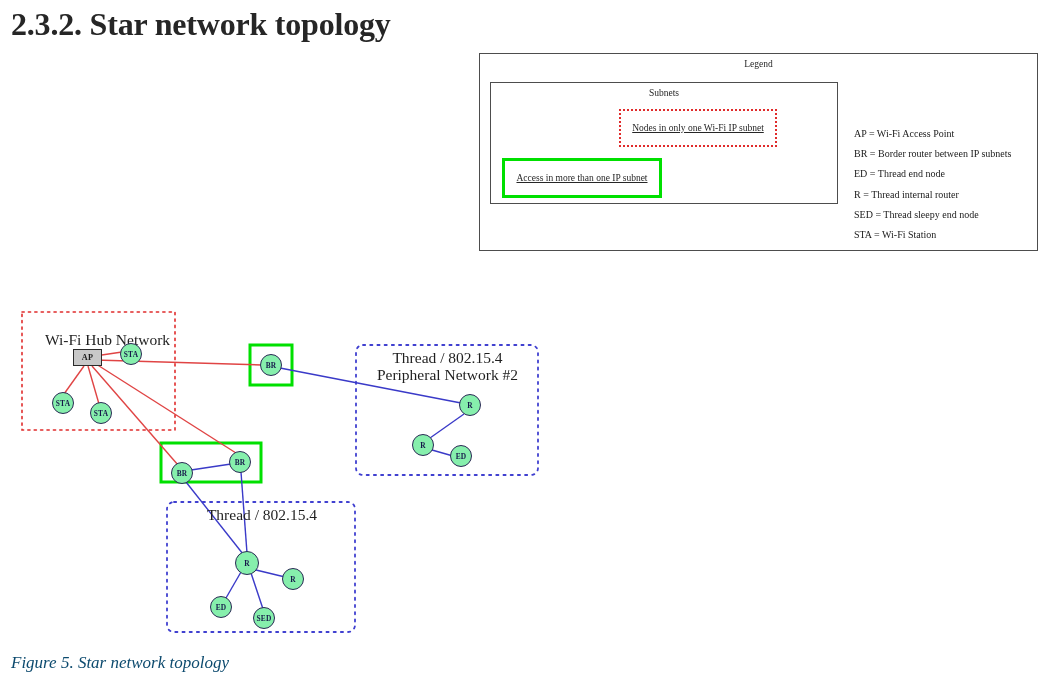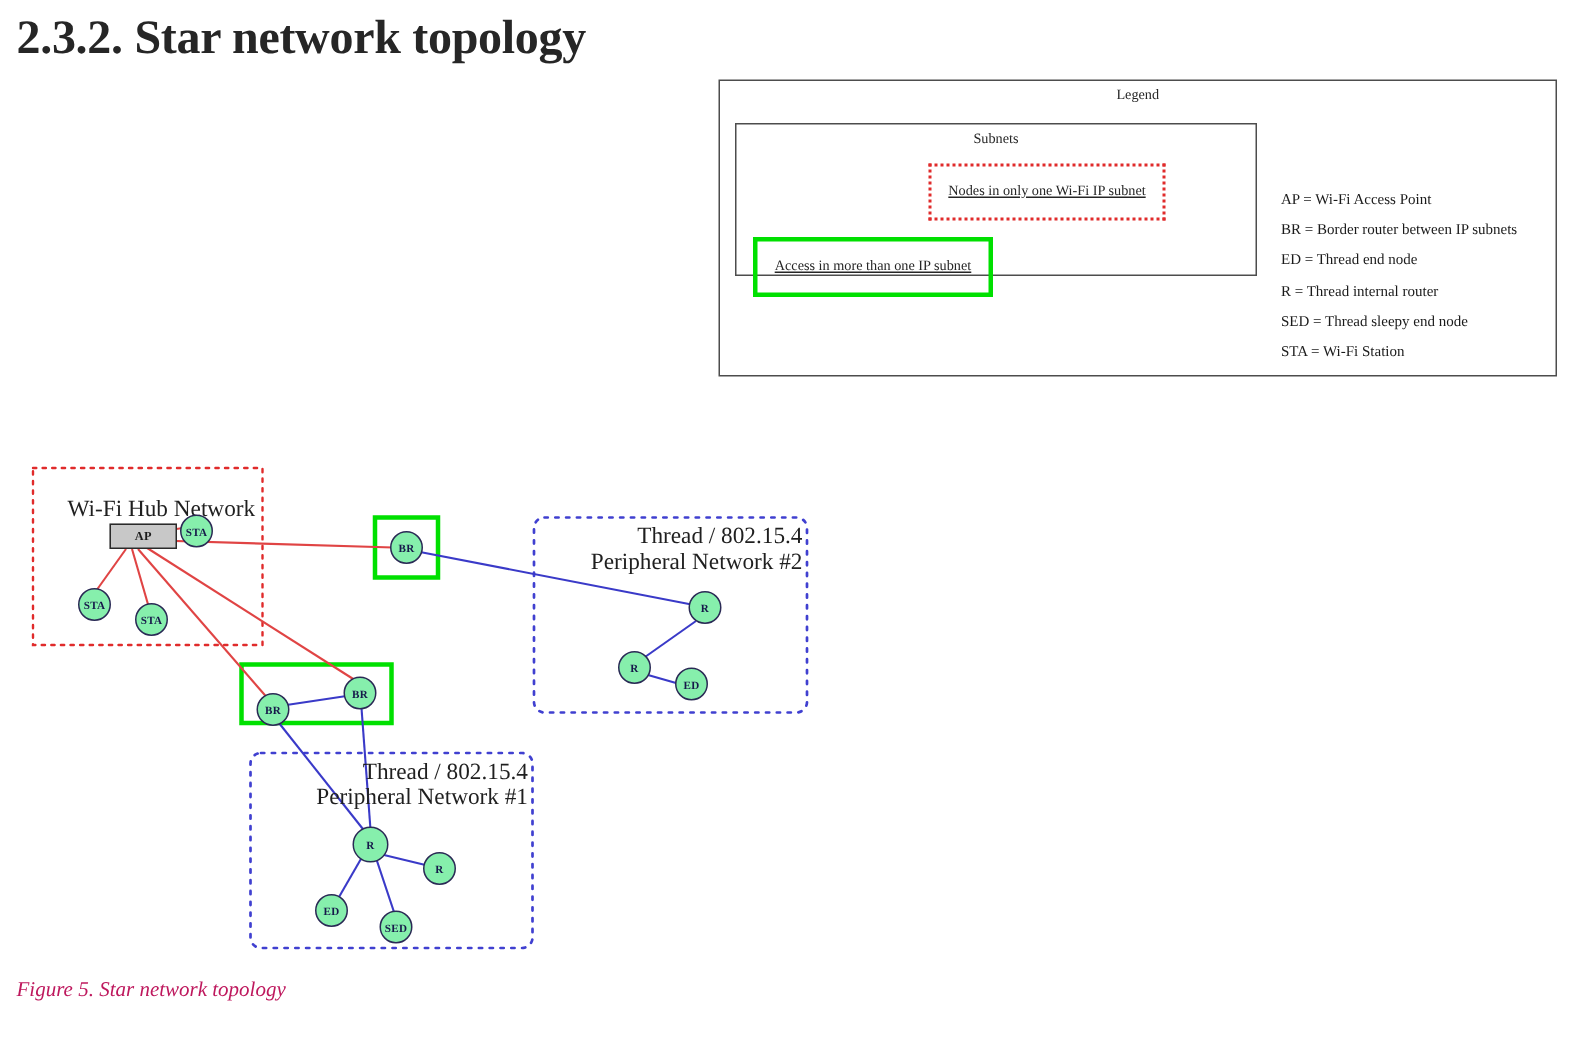--- a/index.html
+++ b/index.html
@@ -22,23 +22,23 @@
     font-size: 32px;
     font-weight: bold;
     letter-spacing: -0.2px;
     color: #262626;
     white-space: nowrap;
   }
   #figure-caption {
     position: absolute;
     left: 11px;
     top: 653px;
-    font-size: 14px;
+    font-size: 17px;
     font-style: italic;
-    color: #be185d;
+    color: #0c4a6e;
     white-space: nowrap;
   }
 
   
   #legend-box {
     position: absolute;
     left: 479px;
     top: 53px;
     width: 559px;
     height: 198px;
@@ -52,21 +52,21 @@
     top: 5px;
     width: 100%;
     text-align: center;
     font-size: 9.5px;
   }
   #subnets-box {
     position: absolute;
     left: 10px;
     top: 28px;
     width: 348px;
-    height: 102px;
+    height: 122px;
     border: 1.6px solid #4d4d4d;
     box-sizing: border-box;
   }
   #subnets-title {
     position: absolute;
     left: 0;
     top: 5px;
     width: 100%;
     text-align: center;
     font-size: 9.5px;
@@ -127,21 +127,21 @@
   }
   #diagram svg {
     position: absolute;
     left: 0;
     top: 0;
   }
   .grp-label {
     position: absolute;
     font-size: 15.5px;
     color: #1f1f1f;
-    text-align: right;
+    text-align: center;
     line-height: 1.12;
     white-space: nowrap;
     pointer-events: none;
   }
   .node {
     position: absolute;
     display: flex;
     align-items: center;
     justify-content: center;
     box-sizing: border-box;
@@ -232,24 +232,23 @@
 
   <div class="grp-label" style="left:29px; top:41px; text-align:center;margin-left:16px;">Wi-Fi Hub Network</div>
 
   <div class="grp-label" style="left:360px; top:59px; width:175px;">
     <div>Thread / 802.15.4</div>
     <div>Peripheral Network #2</div>
   </div>
 
   <div class="grp-label" style="left:172px; top:216px; width:180px;">
     <div>Thread / 802.15.4</div>
-    <div>Peripheral Network #1</div>
-  </div>
-
-  <div class="node node-rect" style="left:73px; top:59px; width:45px; height:17px;font-family:Liberation Serif, serif;">AP</div>
+  </div>
+
+  <div class="node node-rect" style="left:73px; top:59px; width:29px; height:17px;font-family:Liberation Serif, serif;">AP</div>
 
   <div class="node node-circle" style="left:120px; top:53px; width:22px; height:22px;">STA</div>
 
   <div class="node node-circle" style="left:52px; top:102px; width:22px; height:22px;">STA</div>
 
   <div class="node node-circle" style="left:90px; top:112px; width:22px; height:22px;">STA</div>
 
   <div class="node node-circle" style="left:260px; top:64px; width:22px; height:22px;">BR</div>
 
   <div class="node node-circle" style="left:171px; top:172px; width:22px; height:22px;">BR</div>

